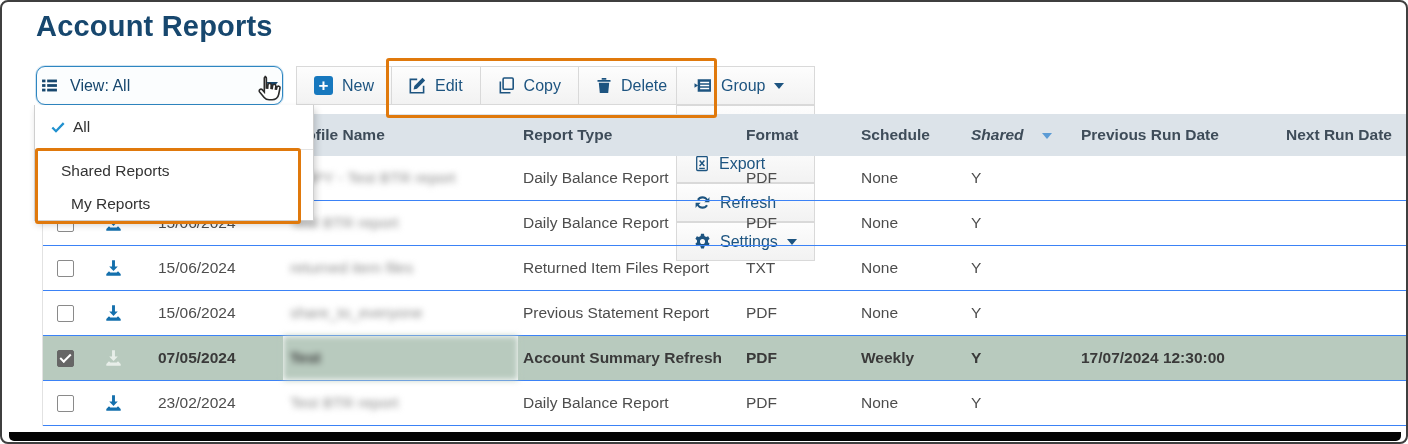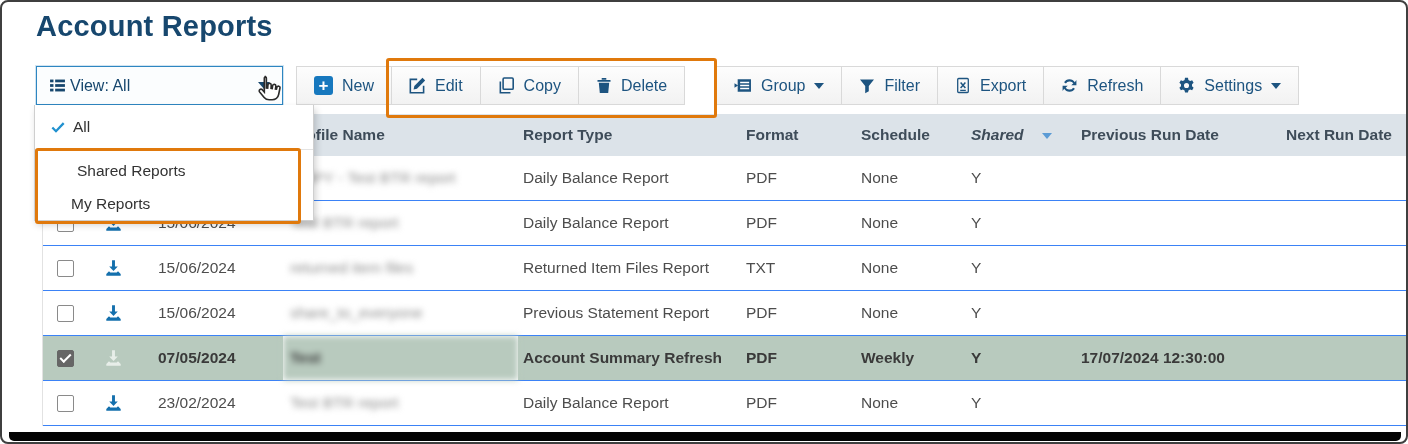--- a/index.html
+++ b/index.html
@@ -6,27 +6,27 @@
   .screen{
     position:relative;width:1408px;height:444px;box-sizing:border-box;
     border:2px solid #3f3f3f;border-radius:8px;background:#fff;overflow:hidden;
     font-family:"Liberation Sans",sans-serif;color:#4a4a4a;
   }
   .page-title{position:absolute;left:34px;top:8px;font-size:29px;font-weight:700;color:#17476e;letter-spacing:.2px;}
 
   
   .view-btn{
     position:absolute;left:34px;top:64px;width:247px;height:39px;box-sizing:border-box;
-    display:flex;align-items:center;gap:4px;padding:0 12px;
+    display:flex;align-items:center;gap:12px;padding:0 4px;
     background:#fbfdfe;border:1px solid #2e86c1;box-shadow:0 0 0 1px rgba(46,134,193,.22);
-    color:#17476e;font-size:16px;border-radius:0;
+    color:#17476e;font-size:16px;border-radius:9px;
   }
   .view-btn .caret{margin-left:auto;}
   .btngroup{position:absolute;top:64px;display:flex;}
-  .g1{left:295px;} .g2{left:715px;}
+  .g1{left:295px;} .g2{left:675px;flex-direction:column;}
   .tbtn{
     height:39px;box-sizing:border-box;display:flex;align-items:center;gap:9px;
     padding:0 17px;background:linear-gradient(#fdfdfd,#f2f2f2);
     border:1px solid #d9d9d9;margin-left:-1px;color:#1d5480;font-size:16px;white-space:nowrap;
   }
   .icon{display:inline-flex;flex:0 0 auto;}
   .icon svg{display:block;}
   .plus-box{width:19px;height:19px;border-radius:3px;background:#1778be;color:#fff;
     display:flex;align-items:center;justify-content:center;font-size:17px;font-weight:700;line-height:1;}
   .caret{width:0;height:0;border-left:6px solid transparent;border-right:6px solid transparent;
@@ -36,21 +36,21 @@
   
   .dropdown{
     position:absolute;left:32px;top:103px;width:278px;height:115px;z-index:5;
     background:#fff;border:1px solid #cfcfcf;border-top:none;box-shadow:2px 4px 7px rgba(0,0,0,.18);
   }
   .dd-item{position:absolute;left:0;right:0;height:32px;display:flex;align-items:center;
     padding-left:16px;font-size:15.5px;color:#333;}
   .dd-item .check{color:#2191cf;margin-right:8px;display:inline-flex;}
   .dd-all{top:6px;}
   .dd-divider{position:absolute;left:0;right:0;top:44px;border-top:1px solid #e3e3e3;}
-  .dd-shared{top:50px;padding-left:42px;}
+  .dd-shared{top:50px;padding-left:26px;}
   .dd-my{top:83px;padding-left:36px;}
 
   
   .annot{position:absolute;border:3px solid #e0790c;border-radius:3px;pointer-events:none;}
   .annot-toolbar{left:384px;top:56px;width:325px;height:54px;z-index:4;}
   .annot-dd{left:33px;top:146px;width:260px;height:70px;z-index:6;}
 
   
   .cursor{position:absolute;left:249px;top:70px;z-index:9;}
 

